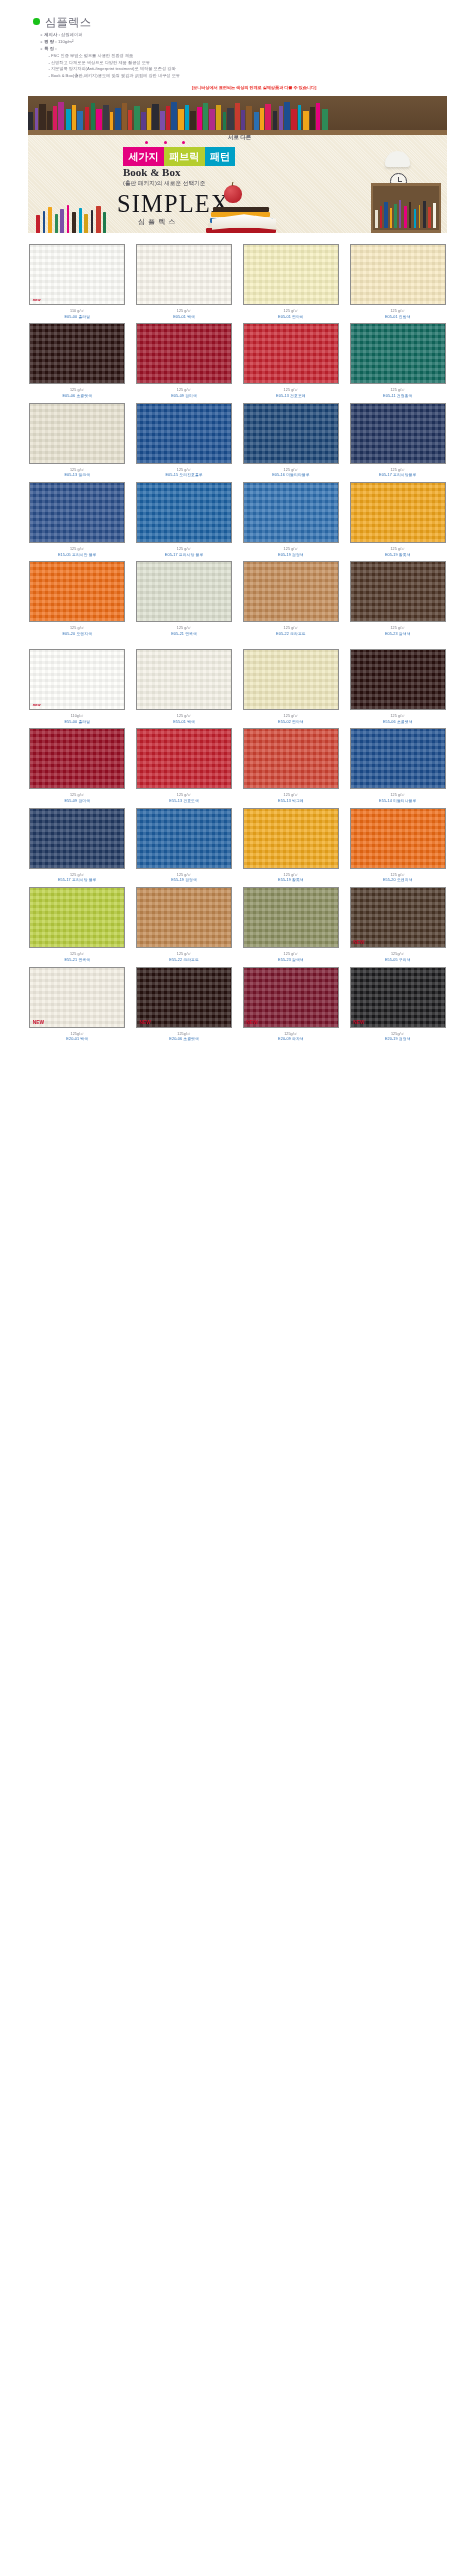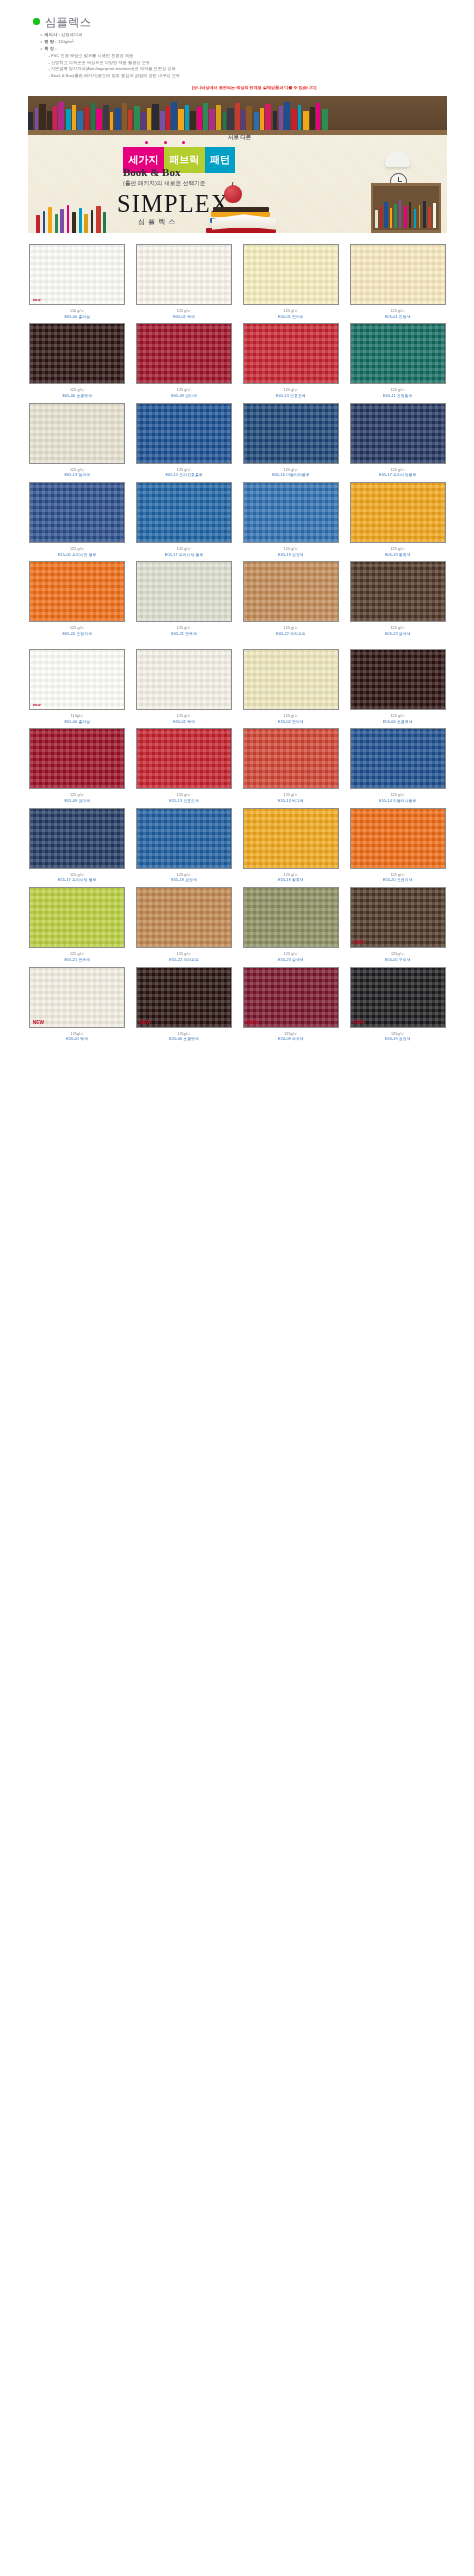--- a/index.html
+++ b/index.html
@@ -56,21 +56,21 @@
   .hero-books { position: absolute; bottom: 4.8px; left: 0; right: 0; height: 30px; display: flex; align-items: flex-end; }
   .hb { height: 26px; margin-right: 1.2px; }
   .hero-body {
     position: absolute; top: 39px; left: 0; right: 0; bottom: 0;
     background:
       repeating-linear-gradient(45deg, rgba(255,255,255,.35) 0 0.6px, transparent 0.6px 1.8px),
       linear-gradient(#f2ecdc, #efe8d6);
   }
   .dots3 { position: absolute; top: 45px; left: 117px; display: flex; gap: 15.5px; }
   .dots3 i { width: 3px; height: 3px; background: #e4007f; border-radius: 50%; display: block; }
-  .tagline { position: absolute; top: 51px; left: 95px; display: flex; height: 26px; }
+  .tagline { position: absolute; top: 51px; left: 95px; display: flex; height: 19px; }
   .tag-seg {
     display: flex; align-items: center; padding: 0 5.4px;
     font-size: 10px; font-weight: bold; color: #ffffff;
     font-family: "DejaVu Sans", sans-serif; line-height: 1;
   }
   .tag-pink { background: #e4007f; }
   .tag-lime { background: #b5cd2e; }
   .tag-cyan { background: #00a0c6; }
   .tag-side {
     position: absolute; top: 38px; left: 200px;

